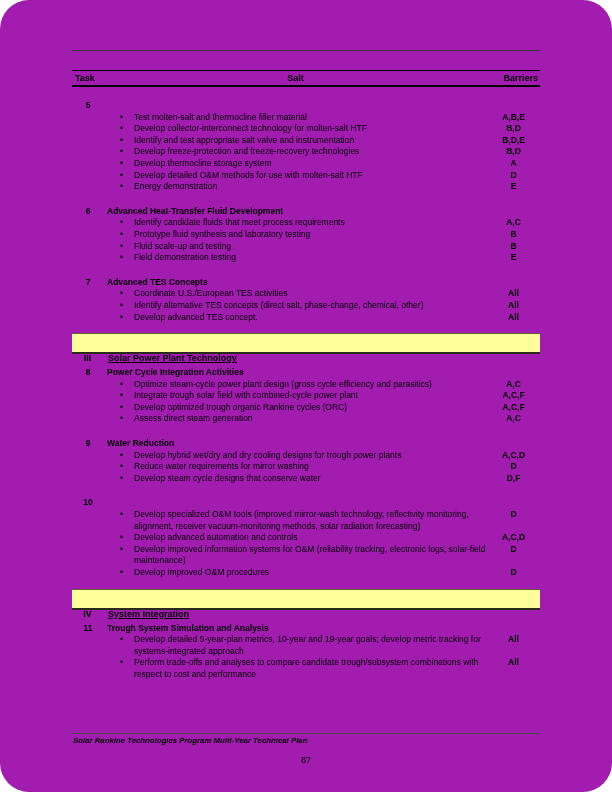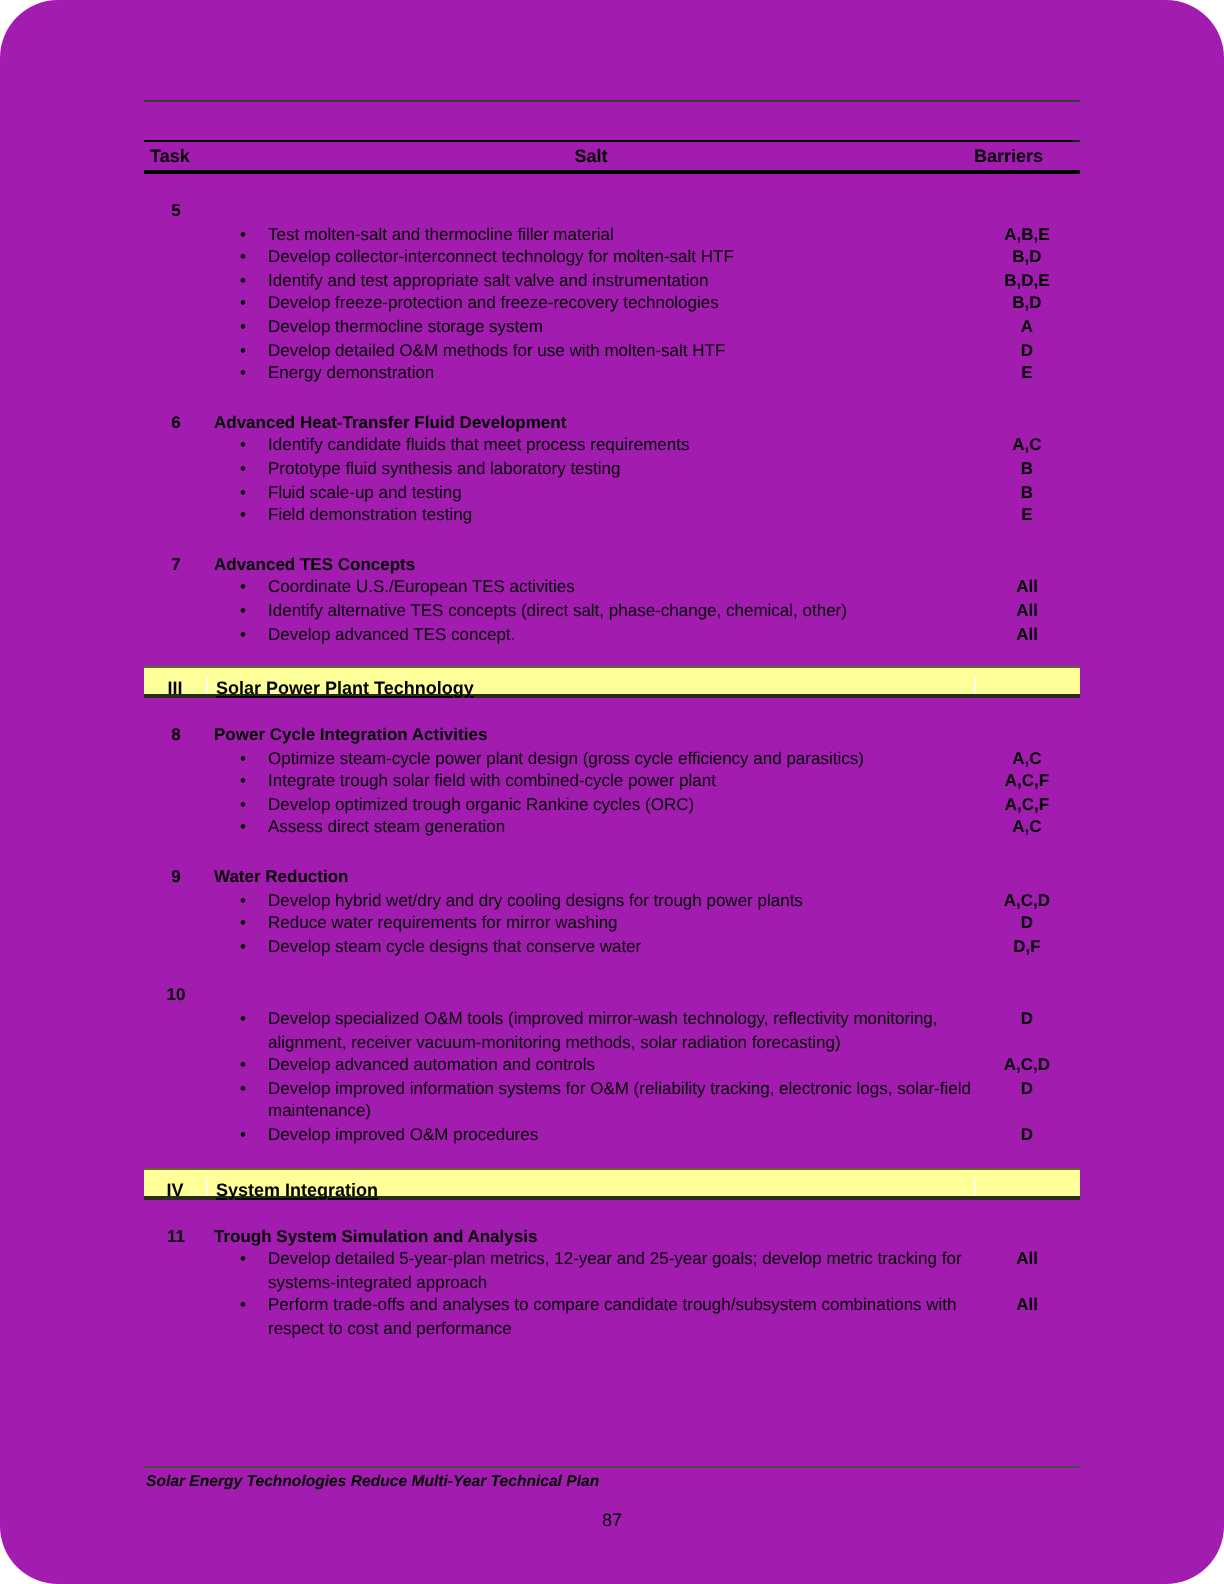--- a/index.html
+++ b/index.html
@@ -39,21 +39,21 @@
     display: flex;
     border-top: 1px solid #000;
     border-bottom: 2px solid #000;
     font-weight: bold;
     font-size: 9px;
     line-height: 12px;
     padding: 1px 0;
   }
   .thead .col-task { padding-left: 3px; text-align: left; }
   .thead .col-title { text-align: center; }
-  .thead .col-barriers { text-align: left; padding-right: 2px; }
+  .thead .col-barriers { text-align: right; padding-right: 2px; }
 
   .task { margin-top: 13px; }
   .task-head { display: flex; font-weight: bold; }
   .task-head .col-task { text-align: center; }
   .task-head .col-title { padding-left: 3px; }
 
   .bullet-row { display: flex; align-items: flex-start; }
   .bullet-area { flex: none; width: 383px; display: flex; padding-left: 16px; }
   .bullet-dot { flex: none; width: 14px; }
   .bullet-text { flex: 1; }
@@ -61,21 +61,21 @@
   .band {
     display: flex;
     margin: 10px 0 13px 0;
     height: 16px;
     background: var(--band-fill, #FFFF99);
     border-top: 1px solid #62622a;
     border-bottom: 2px solid #2b2b1d;
     font-weight: bold;
     font-size: 9px;
     line-height: 12px;
-    padding-top: 4px;
+    padding-top: 18px;
   }
   .band .col-task { text-align: center; border-right: 1px solid rgba(255,255,255,0.75); }
   .band .col-title { padding-left: 4px; text-decoration: underline; }
   .band .col-barriers { border-left: 1px solid rgba(255,255,255,0.75); }
 
   .footer-rule {
     position: absolute;
     left: 72px;
     width: 468px;
     top: 733px;
@@ -407,35 +407,35 @@
     <div class="task-head">
       <div class="col-task">11</div>
       <div class="col-title">Trough System Simulation and Analysis</div>
       <div class="col-barriers"></div>
     </div>
     <div>
   <div class="bullet-row">
     <div class="col-task"></div>
     <div class="bullet-area">
       <span class="bullet-dot">•</span>
-      <span class="bullet-text">Develop detailed 5-year-plan metrics, 12-year and 25-year goals; develop metric tracking for systems-integrated approach</span>
+      <span class="bullet-text">Develop detailed 5-year-plan metrics, 10-year and 19-year goals; develop metric tracking for systems-integrated approach</span>
     </div>
     <div class="col-barriers">All</div>
   </div>
 
   <div class="bullet-row">
     <div class="col-task"></div>
     <div class="bullet-area">
       <span class="bullet-dot">•</span>
       <span class="bullet-text">Perform trade-offs and analyses to compare candidate trough/subsystem combinations with respect to cost and performance</span>
     </div>
     <div class="col-barriers">All</div>
   </div>
 </div>
   </div>
 </div>
   </div>
 
   <div class="footer-rule"></div>
-  <div class="footer-text">Solar Energy Technologies Reduce Multi-Year Technical Plan</div>
+  <div class="footer-text">Solar Rankine Technologies Program Multi-Year Technical Plan</div>
   <div class="page-number">87</div>
 
 </div>
 
 </body></html>

